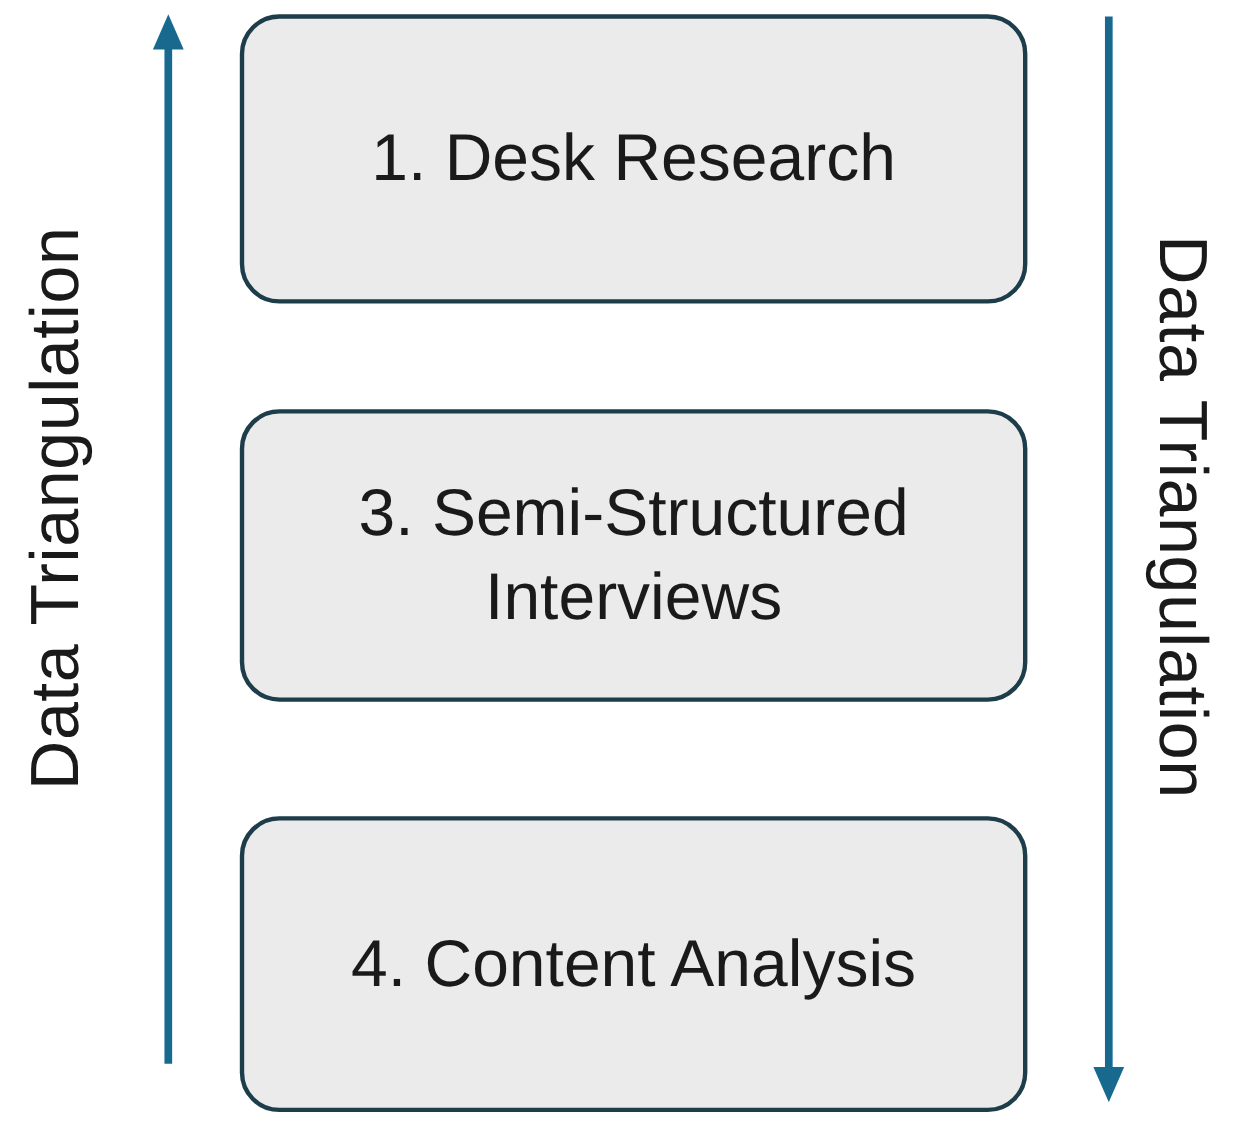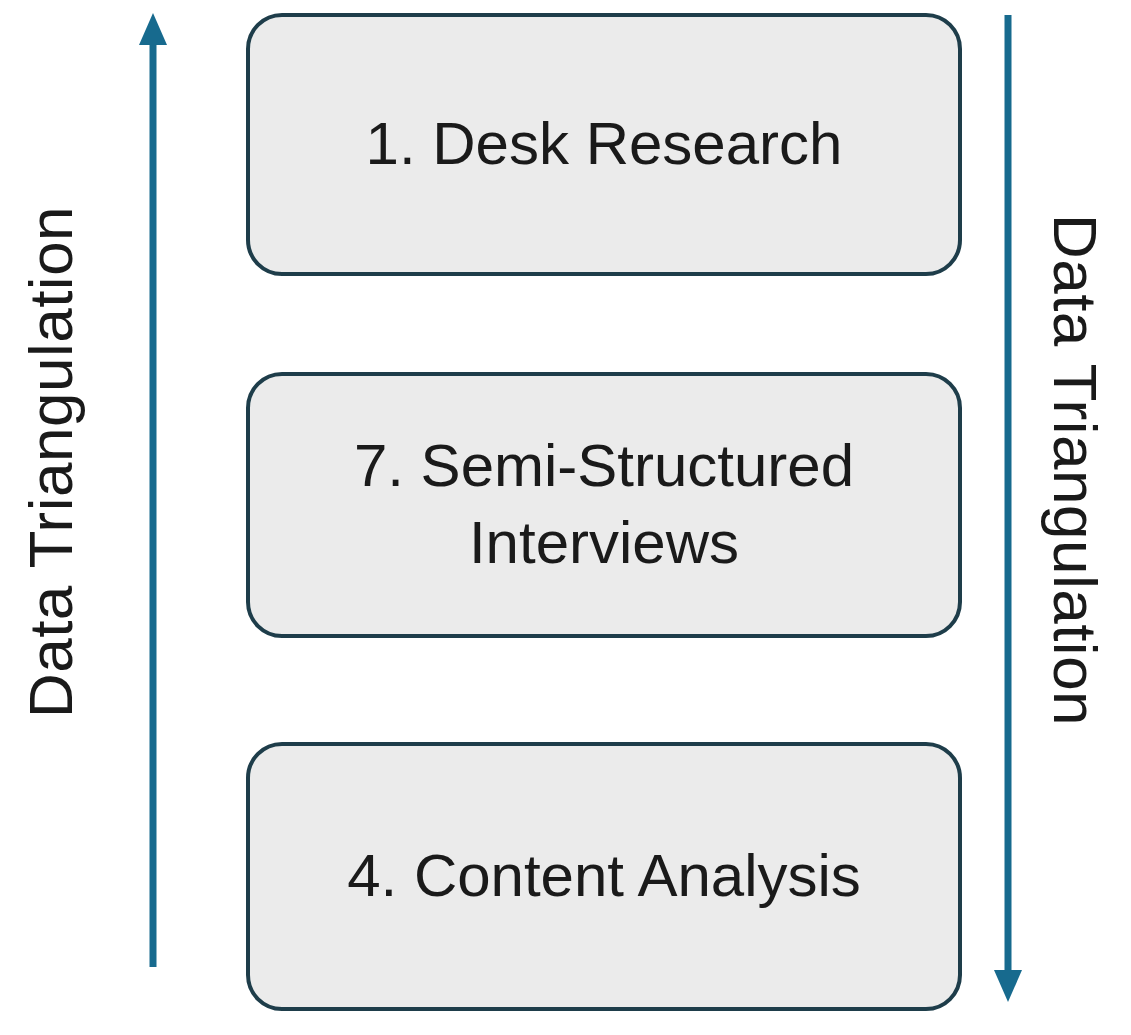--- a/index.html
+++ b/index.html
@@ -55,21 +55,20 @@
     width:716px;
     box-sizing:border-box;
     background:var(--box-fill);
     border:4px solid var(--box-border);
     border-radius:36px;
     display:flex;
     align-items:center;
     justify-content:center;
     text-align:center;
     padding:0 24px;
-    margin-left:28px;
   }
   .step-box .box-label{
     font-size:60px;
     line-height:1.28;
     color:var(--text);
   }
   .box-1{ top:13px;  height:263px; }
   .box-2{ top:372px; height:266px; }
   .box-3{ top:742px; height:269px; }
 </style>
@@ -91,20 +90,20 @@
 
   <div class="side-label left">Data Triangulation</div>
 
   <div class="side-label right">Data Triangulation</div>
 
   <div class="step-box box-1">
     <div class="box-label">1. Desk Research</div>
   </div>
 
   <div class="step-box box-2">
-    <div class="box-label">7. Semi-Structured Interviews</div>
+    <div class="box-label">3. Semi-Structured Interviews</div>
   </div>
 
   <div class="step-box box-3">
     <div class="box-label">4. Content Analysis</div>
   </div>
 
 </div>
 
 </body></html>

